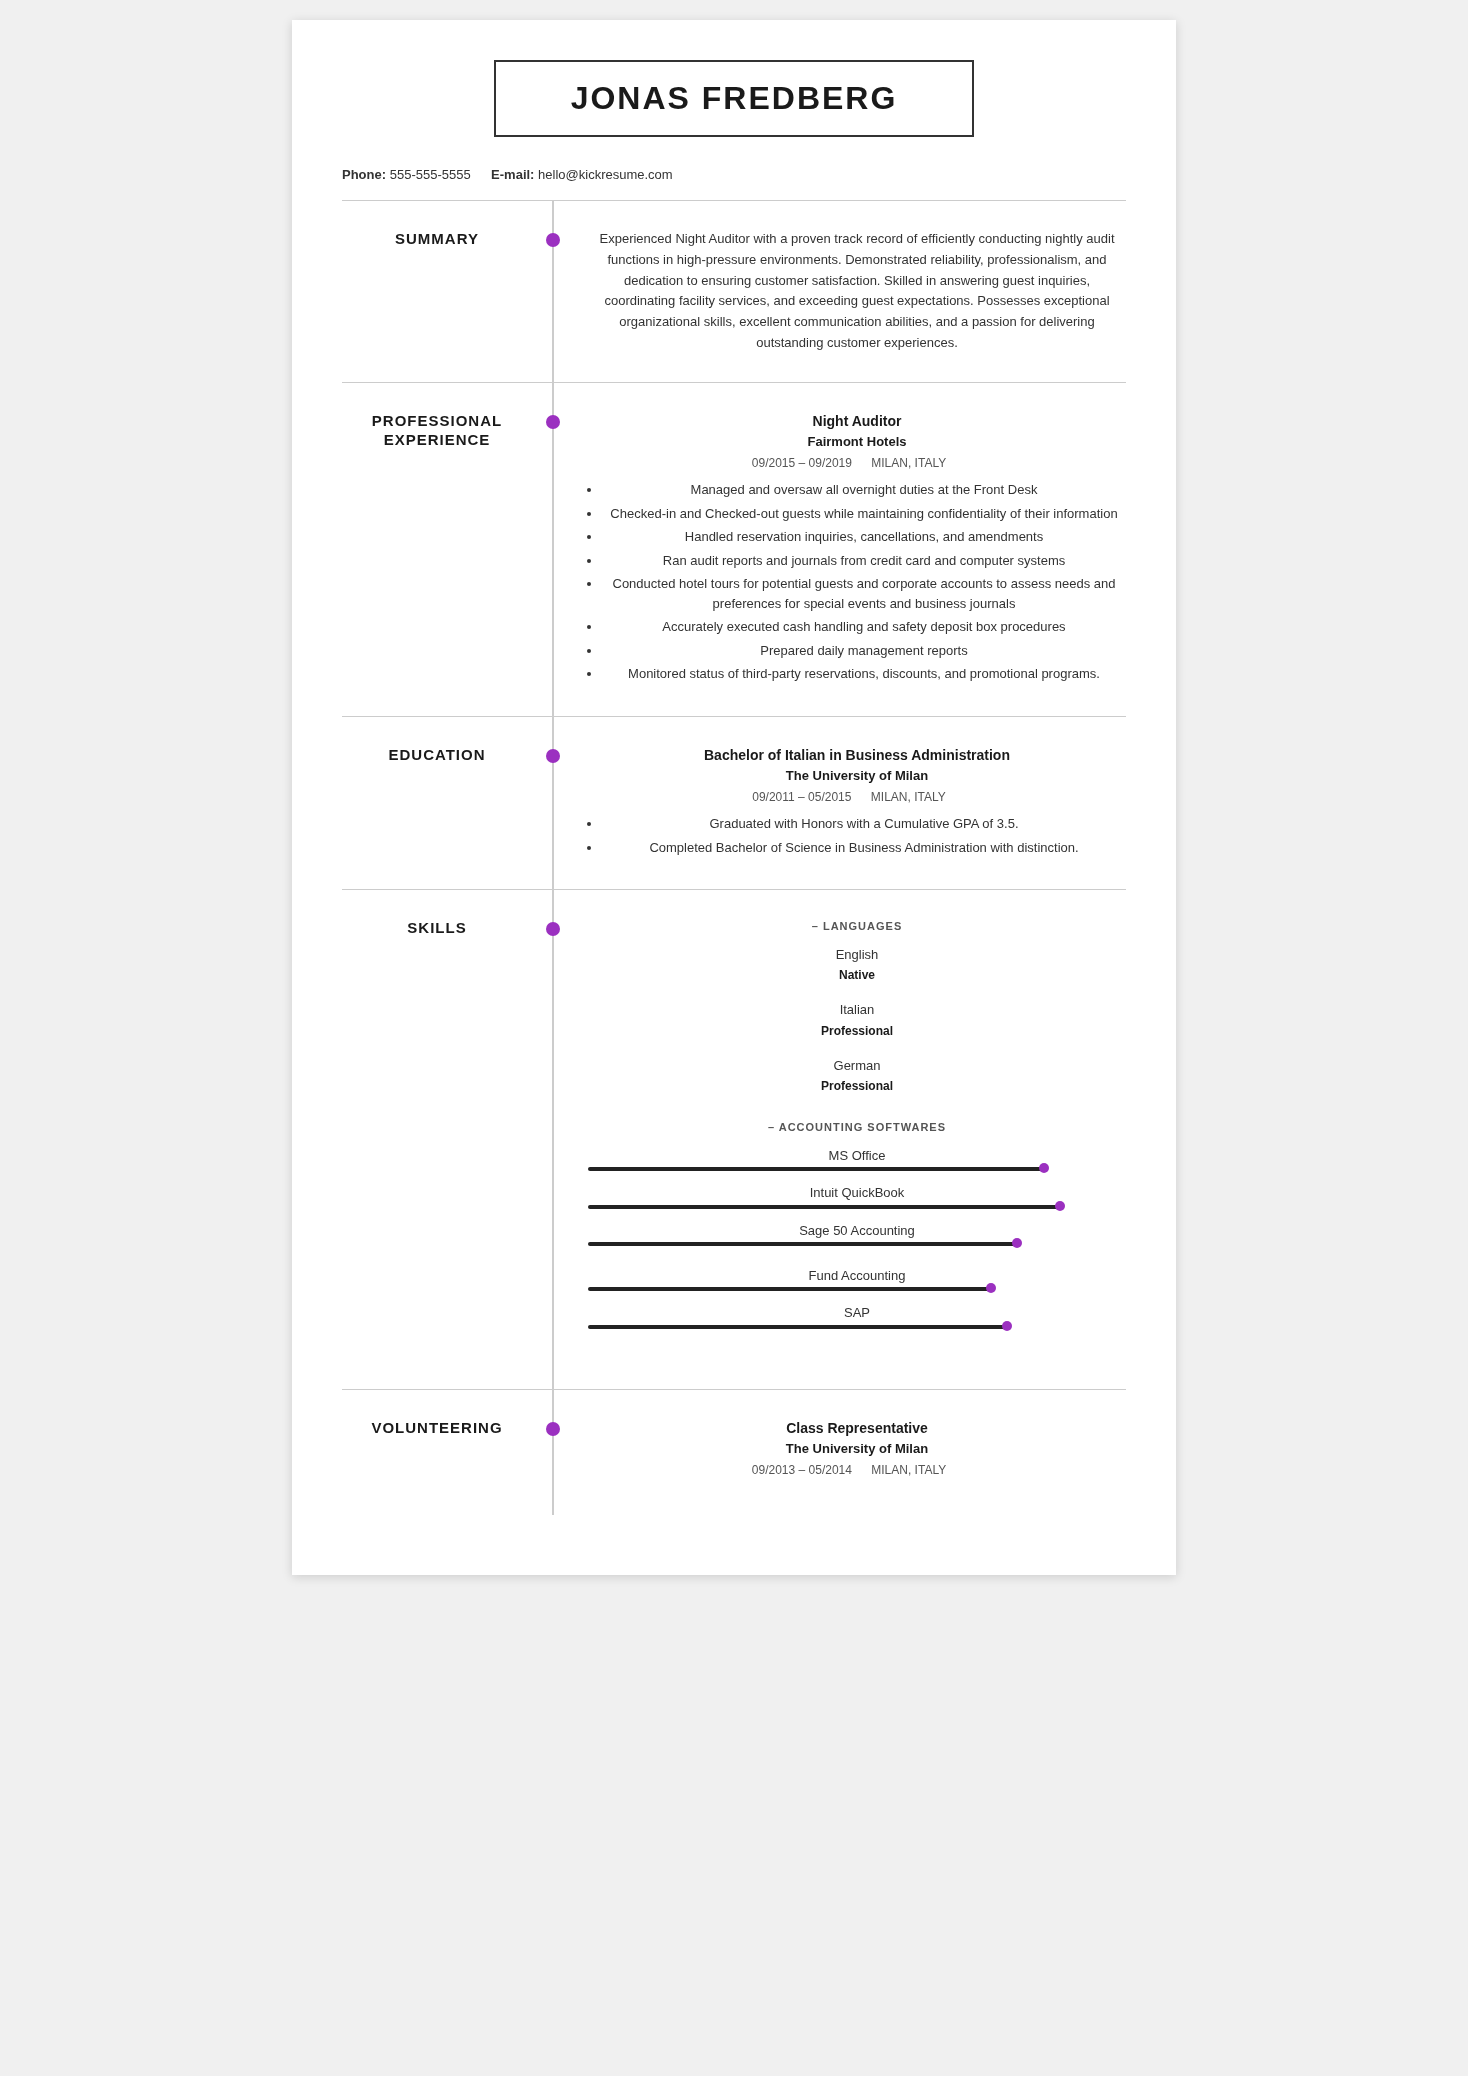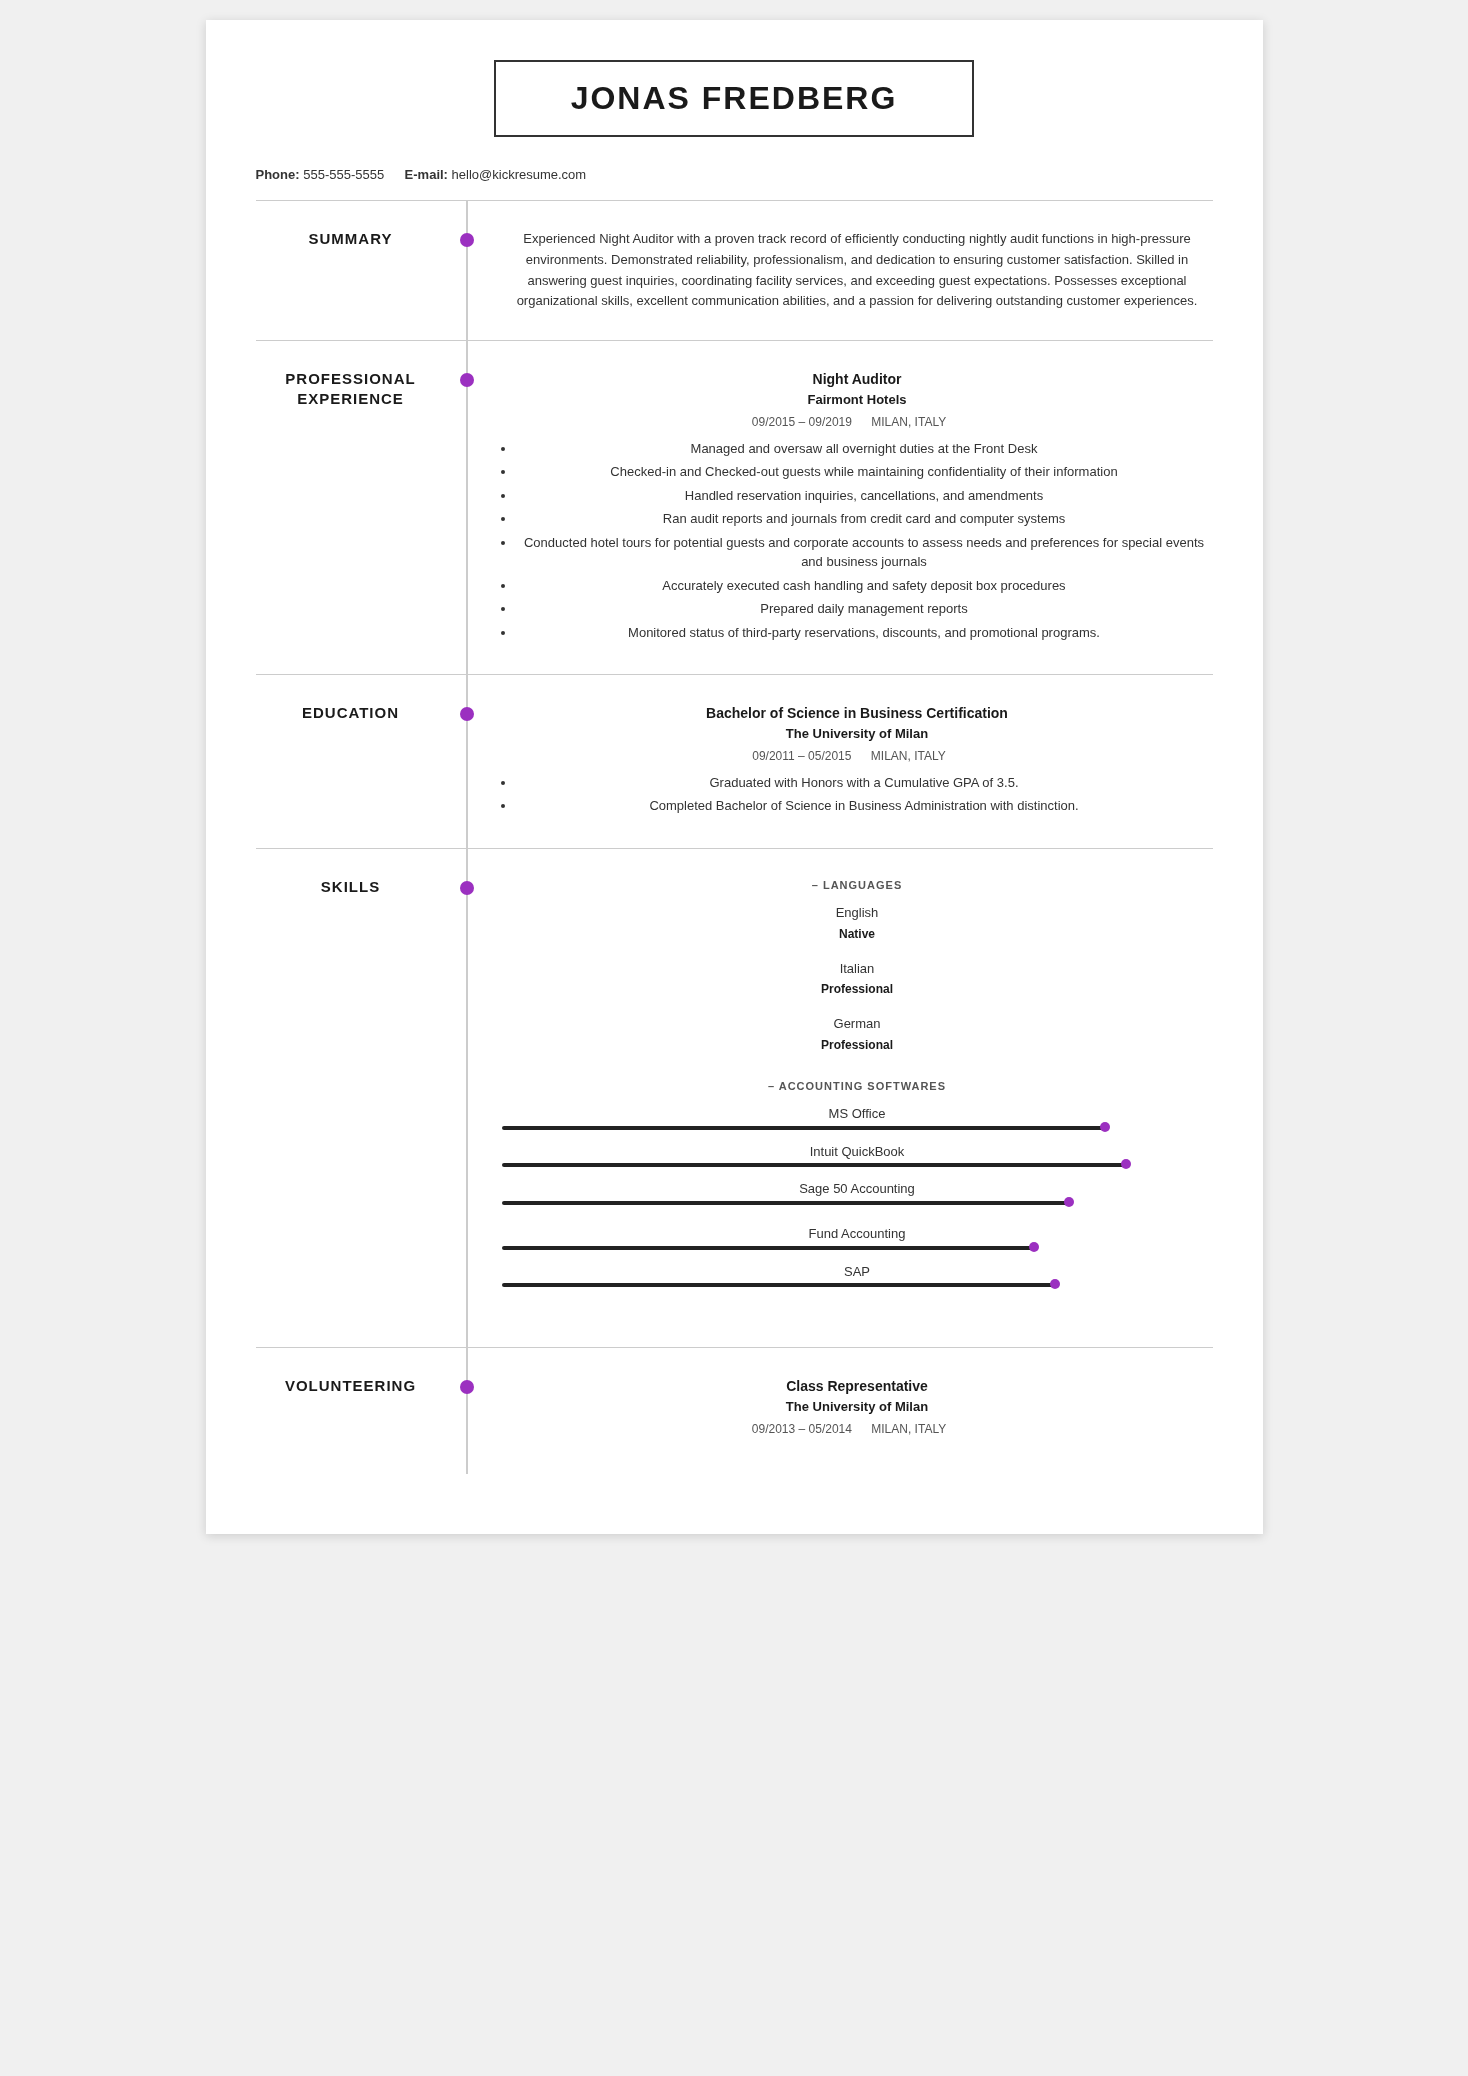--- a/index.html
+++ b/index.html
@@ -5,21 +5,21 @@
     * { margin: 0; padding: 0; box-sizing: border-box; }
     body {
       background: #f0f0f0;
       font-family: 'Arial', sans-serif;
       display: flex;
       justify-content: center;
       padding: 20px;
     }
     .resume {
       background: #fff;
-      width: 1057px;
+      width: 884px;
       min-height: 1400px;
       padding: 40px 50px 60px 50px;
       box-shadow: 0 2px 10px rgba(0,0,0,0.15);
     }
     .header-box {
       border: 2px solid #333;
       text-align: center;
       padding: 18px 40px;
       margin: 0 auto 30px auto;
       width: 480px;
@@ -208,21 +208,21 @@
         <li>Monitored status of third-party reservations, discounts, and promotional programs.</li>
       </ul>
     </div>
   </div>
 
   <div class="section">
     <div class="timeline-line"></div>
     <div class="timeline-dot"></div>
     <div class="section-label">EDUCATION</div>
     <div class="section-content">
-      <div class="job-title">Bachelor of Science in Business Certification</div>
+      <div class="job-title">Bachelor of Italian in Business Administration</div>
       <div class="job-company">The University of Milan</div>
       <div class="job-meta">
         <span>09/2011 – 05/2015</span>
         <span>MILAN, ITALY</span>
       </div>
       <ul class="job-bullets">
         <li>Graduated with Honors with a Cumulative GPA of 3.5.</li>
         <li>Completed Bachelor of Science in Business Administration with distinction.</li>
       </ul>
     </div>

